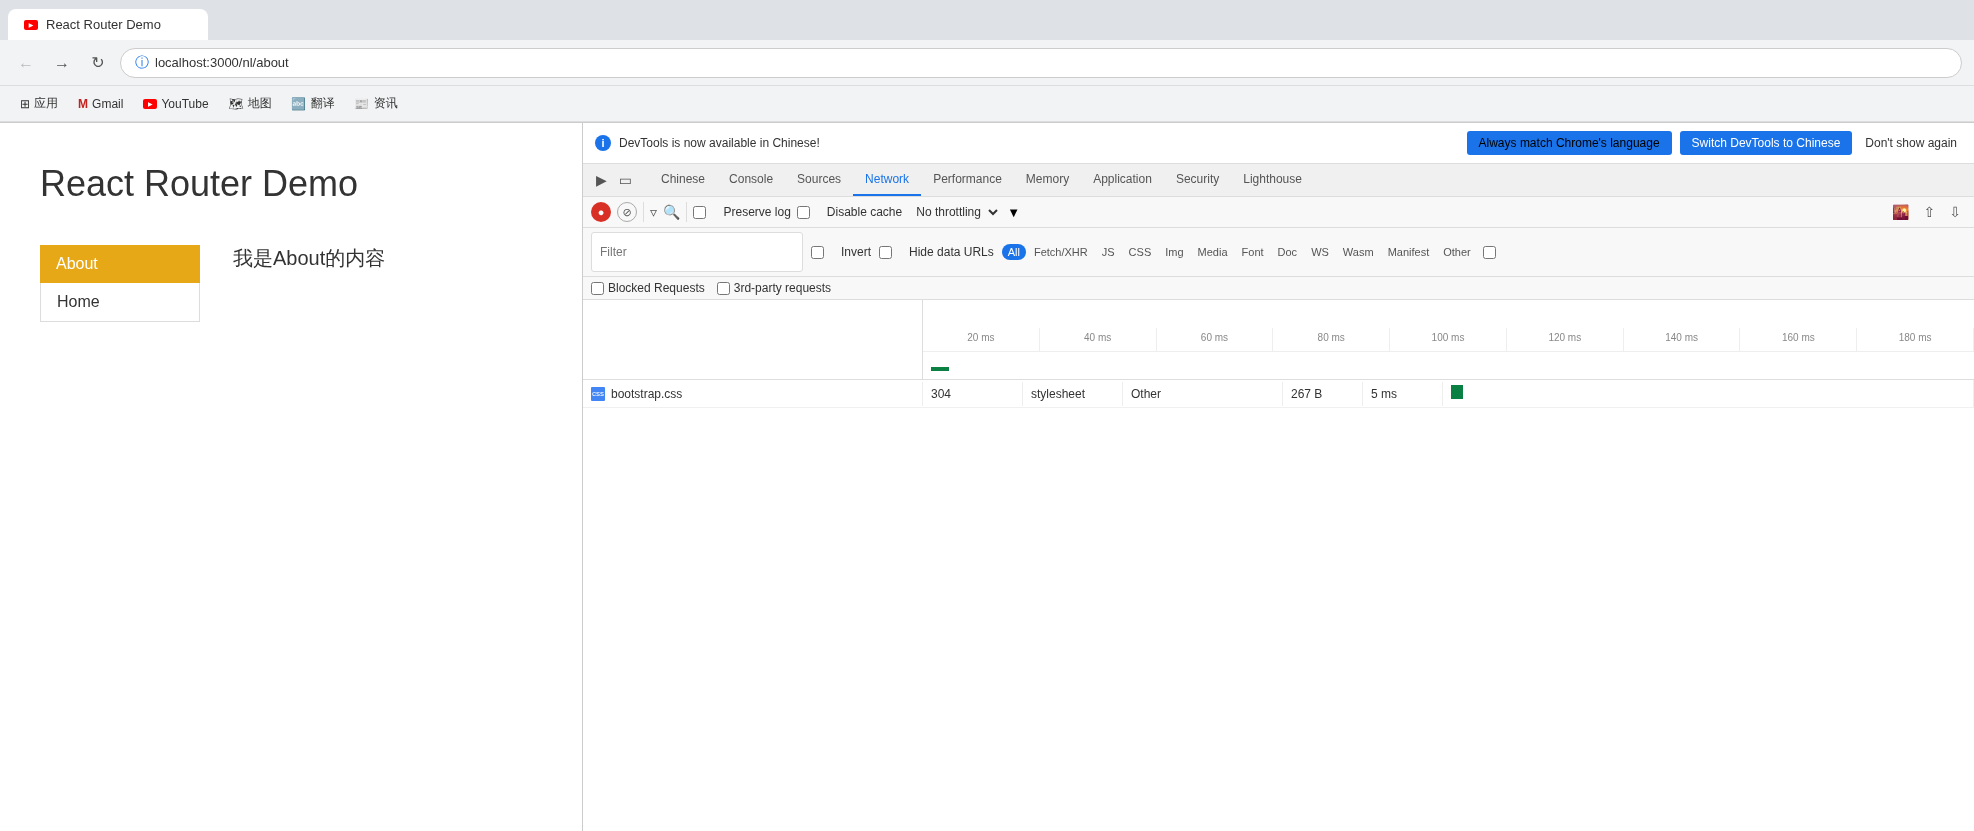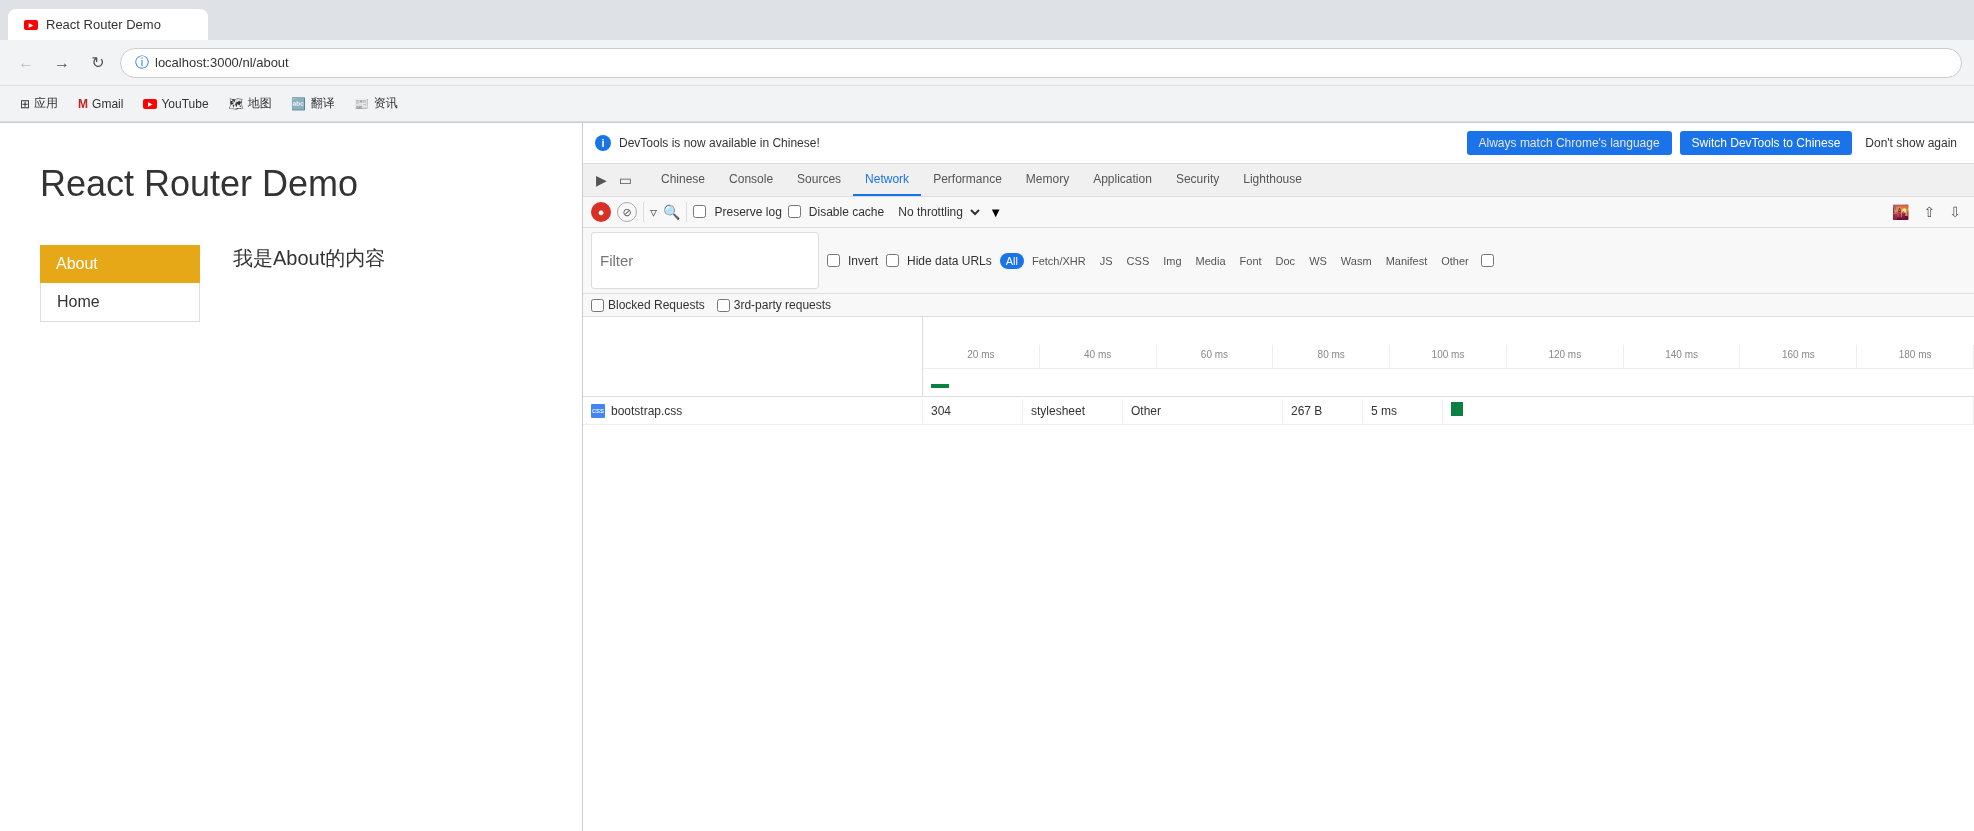--- a/index.html
+++ b/index.html
@@ -30,47 +30,47 @@
     .nav-item-about { background: #e6a817; color: #fff; padding: 10px 16px; font-size: 16px; cursor: pointer; }
     .nav-item-home { background: #fff; color: #333; padding: 10px 16px; font-size: 16px; border: 1px solid #ddd; border-top: none; cursor: pointer; }
     .page-body-text { font-size: 20px; color: #333; margin-left: 200px; margin-top: -70px; }
 
     
     .devtools-panel { flex: 1; background: #f8f8f8; border-left: 1px solid #ccc; display: flex; flex-direction: column; overflow: hidden; }
 
     
     .devtools-notification { background: #fff; border-bottom: 1px solid #ddd; padding: 8px 12px; display: flex; align-items: center; gap: 8px; font-size: 12px; }
     .notification-text { color: #333; flex: 1; }
-    .btn-blue { background: #1a73e8; color: #e5e5e5; border: none; padding: 5px 12px; border-radius: 3px; cursor: pointer; font-size: 12px; white-space: nowrap; }
+    .btn-blue { background: #1a73e8; color: #000000; border: none; padding: 5px 12px; border-radius: 3px; cursor: pointer; font-size: 12px; white-space: nowrap; }
     .btn-blue-outline { background: #1a73e8; color: #fff; border: none; padding: 5px 12px; border-radius: 3px; cursor: pointer; font-size: 12px; white-space: nowrap; }
     .btn-text { background: none; border: none; color: #333; cursor: pointer; font-size: 12px; padding: 5px; }
 
     
     .devtools-tabs { display: flex; align-items: center; background: #f0f0f0; border-bottom: 1px solid #ddd; padding: 0 4px; }
     .dt-tab { padding: 8px 12px; font-size: 12px; color: #555; cursor: pointer; border-bottom: 2px solid transparent; white-space: nowrap; }
     .dt-tab.active { color: #1a73e8; border-bottom: 2px solid #1a73e8; }
     .dt-tab-icons { display: flex; gap: 2px; padding: 4px; margin-right: 8px; }
     .dt-icon-btn { background: none; border: none; cursor: pointer; padding: 3px 5px; color: #555; font-size: 14px; border-radius: 3px; }
 
     
     .network-toolbar { display: flex; align-items: center; background: #f8f8f8; border-bottom: 1px solid #ddd; padding: 4px 8px; gap: 6px; flex-wrap: wrap; }
     .circle-btn { width: 20px; height: 20px; border-radius: 50%; border: none; cursor: pointer; display: flex; align-items: center; justify-content: center; font-size: 11px; }
     .record-btn { background: #d93025; color: #fff; }
     .clear-btn { background: none; border: 1px solid #aaa; color: #555; }
     .separator { width: 1px; height: 20px; background: #ddd; }
     .filter-icon { color: #555; font-size: 14px; cursor: pointer; }
     .search-icon { color: #555; font-size: 14px; cursor: pointer; }
-    .checkbox-label { display: flex; align-items: flex-start; gap: 8px; font-size: 12px; color: #333; cursor: pointer; white-space: nowrap; }
+    .checkbox-label { display: flex; align-items: flex-end; gap: 17px; font-size: 12px; color: #333; cursor: pointer; white-space: nowrap; }
     .checkbox-label input { cursor: pointer; }
     .throttle-select { border: none; background: transparent; font-size: 12px; color: #333; cursor: pointer; padding: 2px 4px; }
     .network-icons { display: flex; gap: 4px; margin-left: auto; }
 
     
     .filter-bar { display: flex; align-items: center; background: #f8f8f8; border-bottom: 1px solid #ddd; padding: 4px 8px; gap: 8px; }
-    .filter-input { border: 1px solid #ddd; border-radius: 3px; padding: 19px 8px; font-size: 15px; width: 228px; }
+    .filter-input { border: 1px solid #ddd; border-radius: 3px; padding: 12px 8px; font-size: 12px; width: 212px; }
     .filter-type-btns { display: flex; gap: 2px; align-items: center; }
     .filter-type-btn { background: none; border: none; font-size: 11px; color: #555; cursor: pointer; padding: 2px 6px; border-radius: 2px; }
     .filter-type-btn.active { background: #1a73e8; color: #fff; border-radius: 10px; }
 
     
     .blocked-bar { display: flex; align-items: center; background: #f8f8f8; border-bottom: 1px solid #ddd; padding: 4px 8px; gap: 12px; }
     .blocked-checkbox-label { display: flex; align-items: center; gap: 4px; font-size: 12px; color: #333; cursor: pointer; }
 
     
     .timeline-area { background: #fff; border-bottom: 1px solid #ddd; height: 80px; display: flex; overflow: hidden; }

